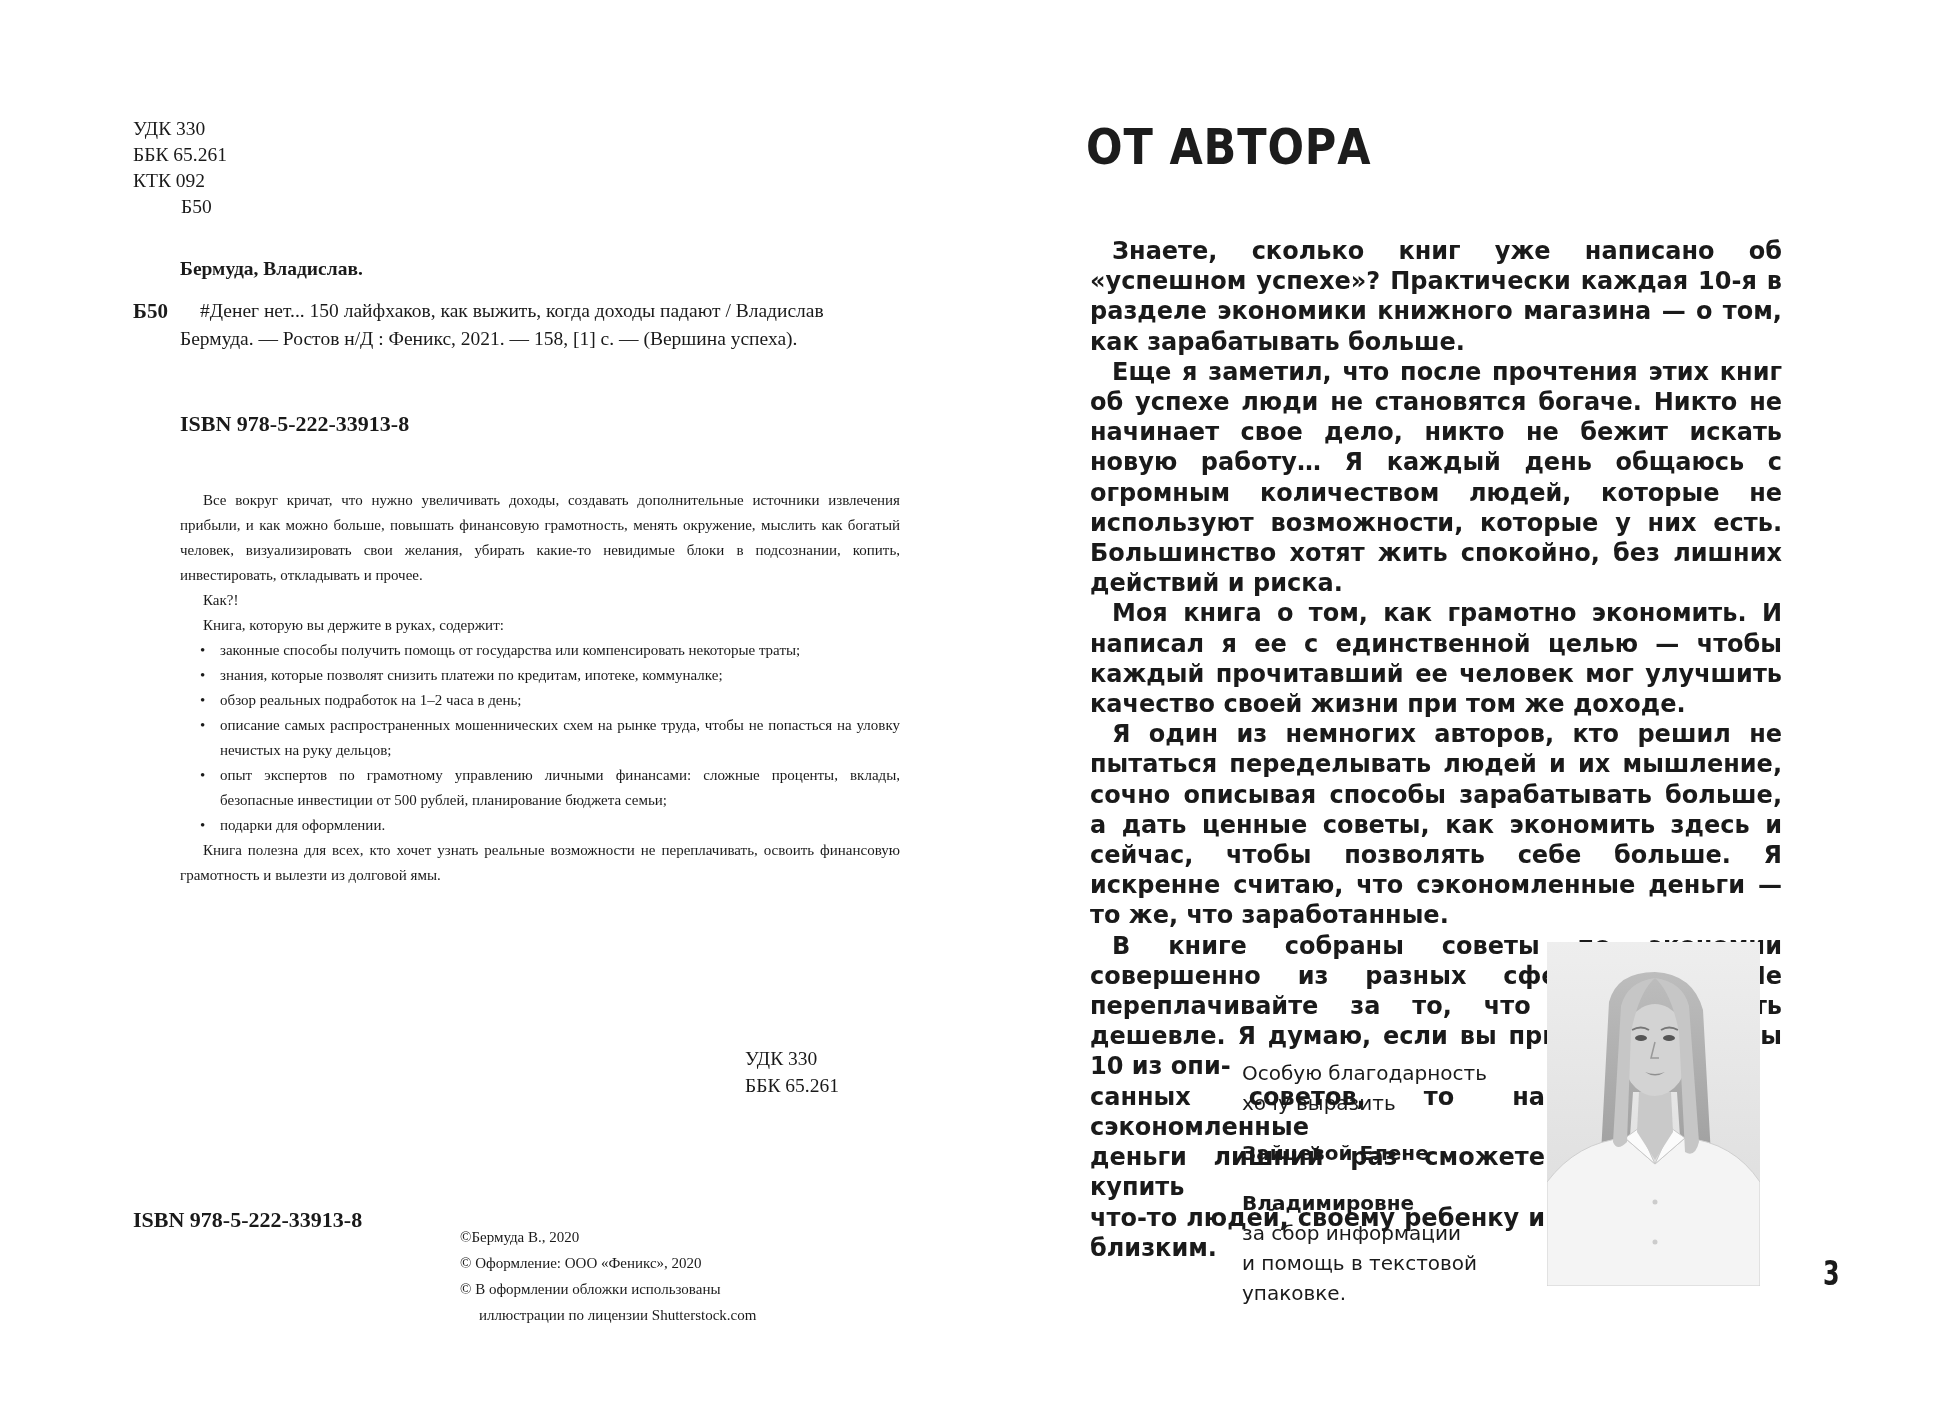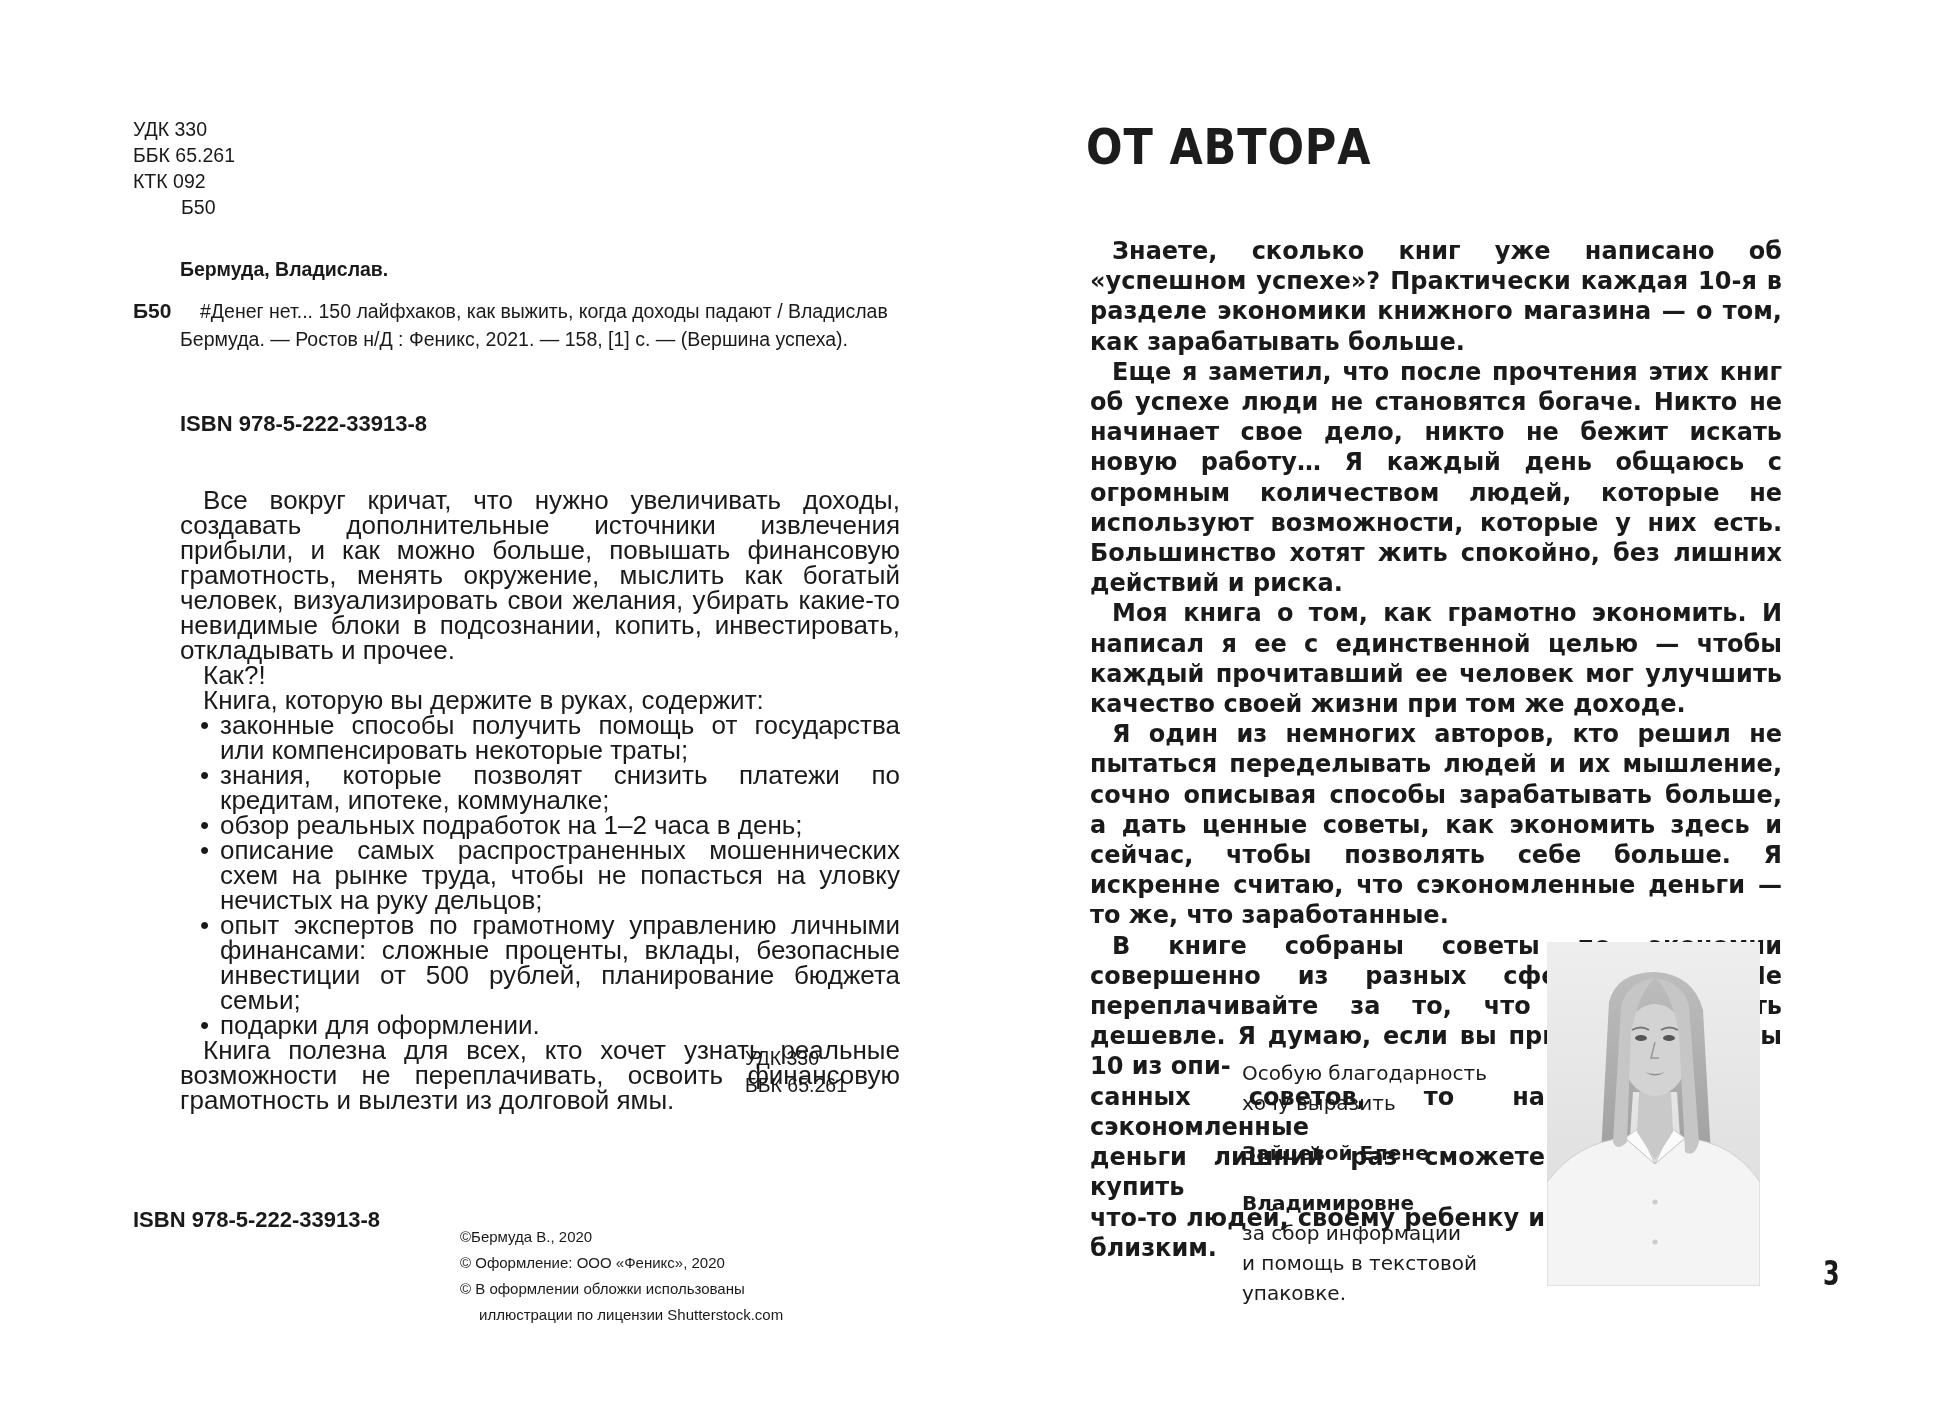--- a/index.html
+++ b/index.html
@@ -1,37 +1,37 @@
 <!DOCTYPE html>
 <html><head>
   <meta charset="utf-8">
   <style>
     * { margin: 0; padding: 0; box-sizing: border-box; }
     html, body { width: 1946px; height: 1408px; background: #ffffff; overflow: hidden; }
     body { position: relative; color: #1a1a1a; }
 
-    .serif { font-family: Liberation Sans, sans-serif; }
+    .serif { font-family: Liberation Serif, serif; }
     .sans { font-family: "DejaVu Sans", sans-serif; }
 
     .abs { position: absolute; }
 
     
     .codes { left: 133px; top: 116px; font-size: 19.5px; line-height: 26px; }
     .codes .indent { padding-left: 48px; }
 
     .author-head { left: 180px; top: 258px; font-size: 19.5px; font-weight: bold; }
 
     .biblio { left: 133px; top: 297px; width: 770px; font-size: 19.5px; line-height: 28px; }
     .biblio .code { position: absolute; left: 0; top: 0; font-weight: bold; font-size: 21px; }
     .biblio .text { padding-left: 47px; text-indent: 20px; }
     .biblio .text2 { padding-left: 47px; }
 
     .isbn-top { left: 180px; top: 411px; font-size: 22px; font-weight: bold; }
 
-    .annot { left: 180px; top: 488px; width: 720px; font-size: 26px; line-height: 25px; text-align: justify; }
+    .annot { left: 180px; top: 488px; width: 720px; font-size: 15px; line-height: 25px; text-align: justify; }
     .annot p { text-indent: 23px; }
     .annot ul { list-style: none; padding-left: 20px; }
     .annot li { position: relative; padding-left: 20px; }
     .annot li::before { content: "•"; position: absolute; left: 0; top: 0; }
 
     .codes-bottom { left: 745px; top: 1045px; font-size: 19.5px; line-height: 27px; }
 
     .isbn-bottom { left: 133px; top: 1207px; font-size: 22px; font-weight: bold; }
 
     .copyright { left: 460px; top: 1188px; font-size: 15px; line-height: 26px; margin-top: 36px; }

